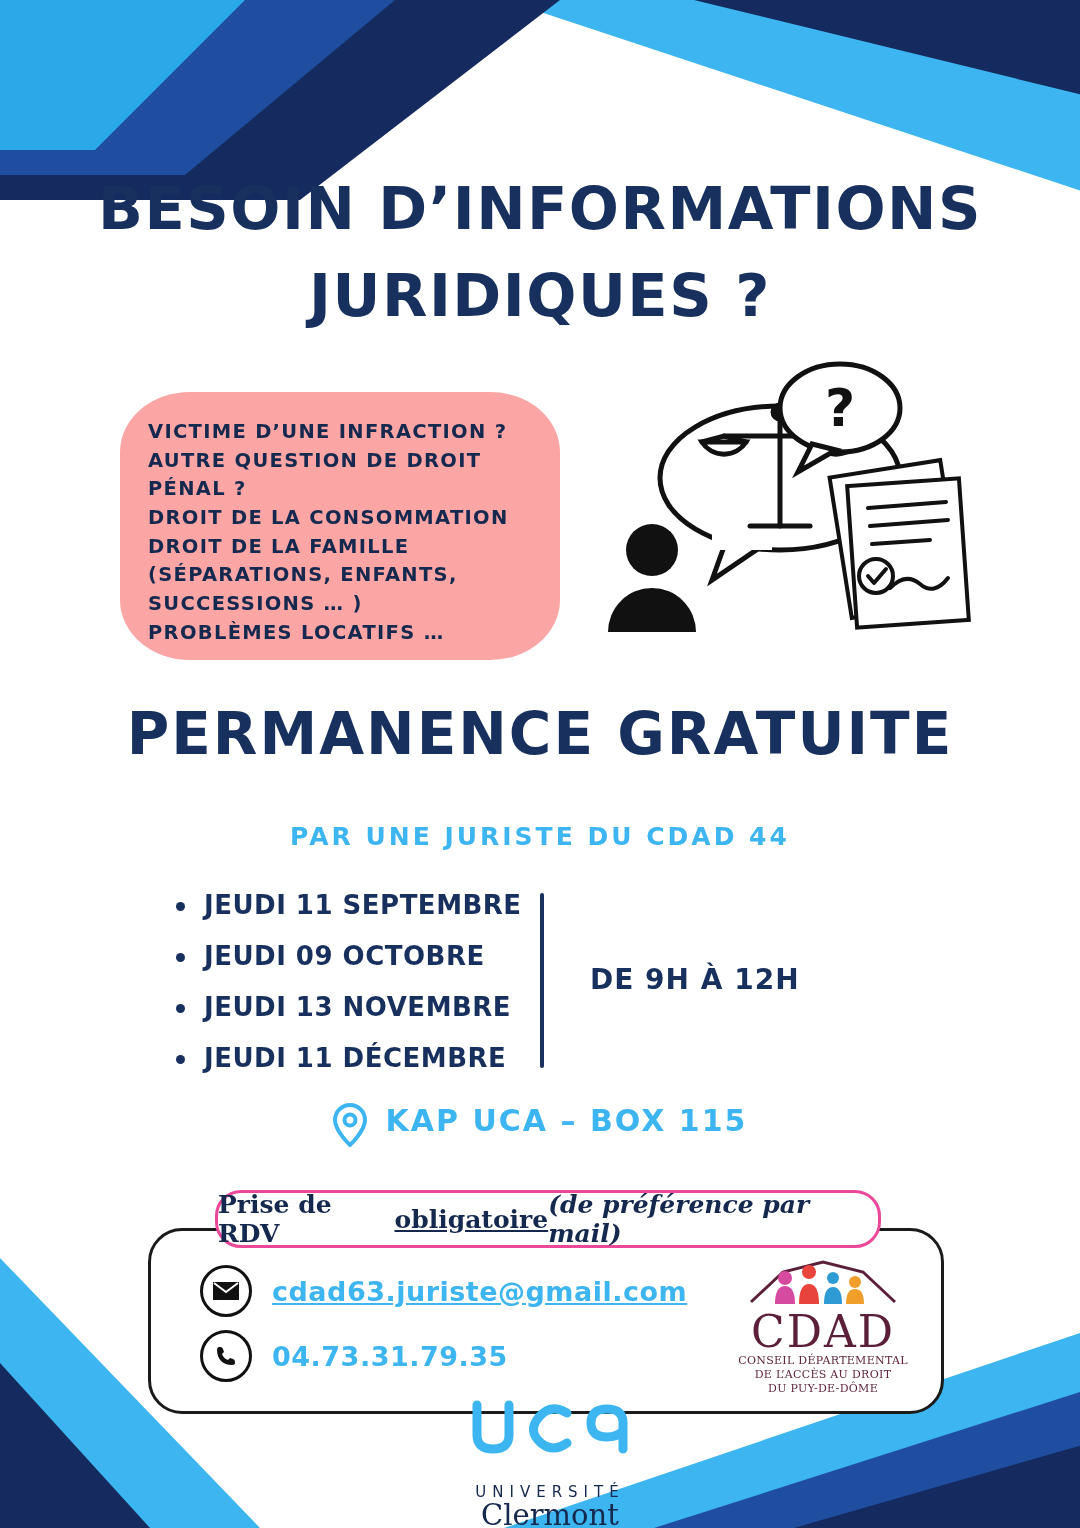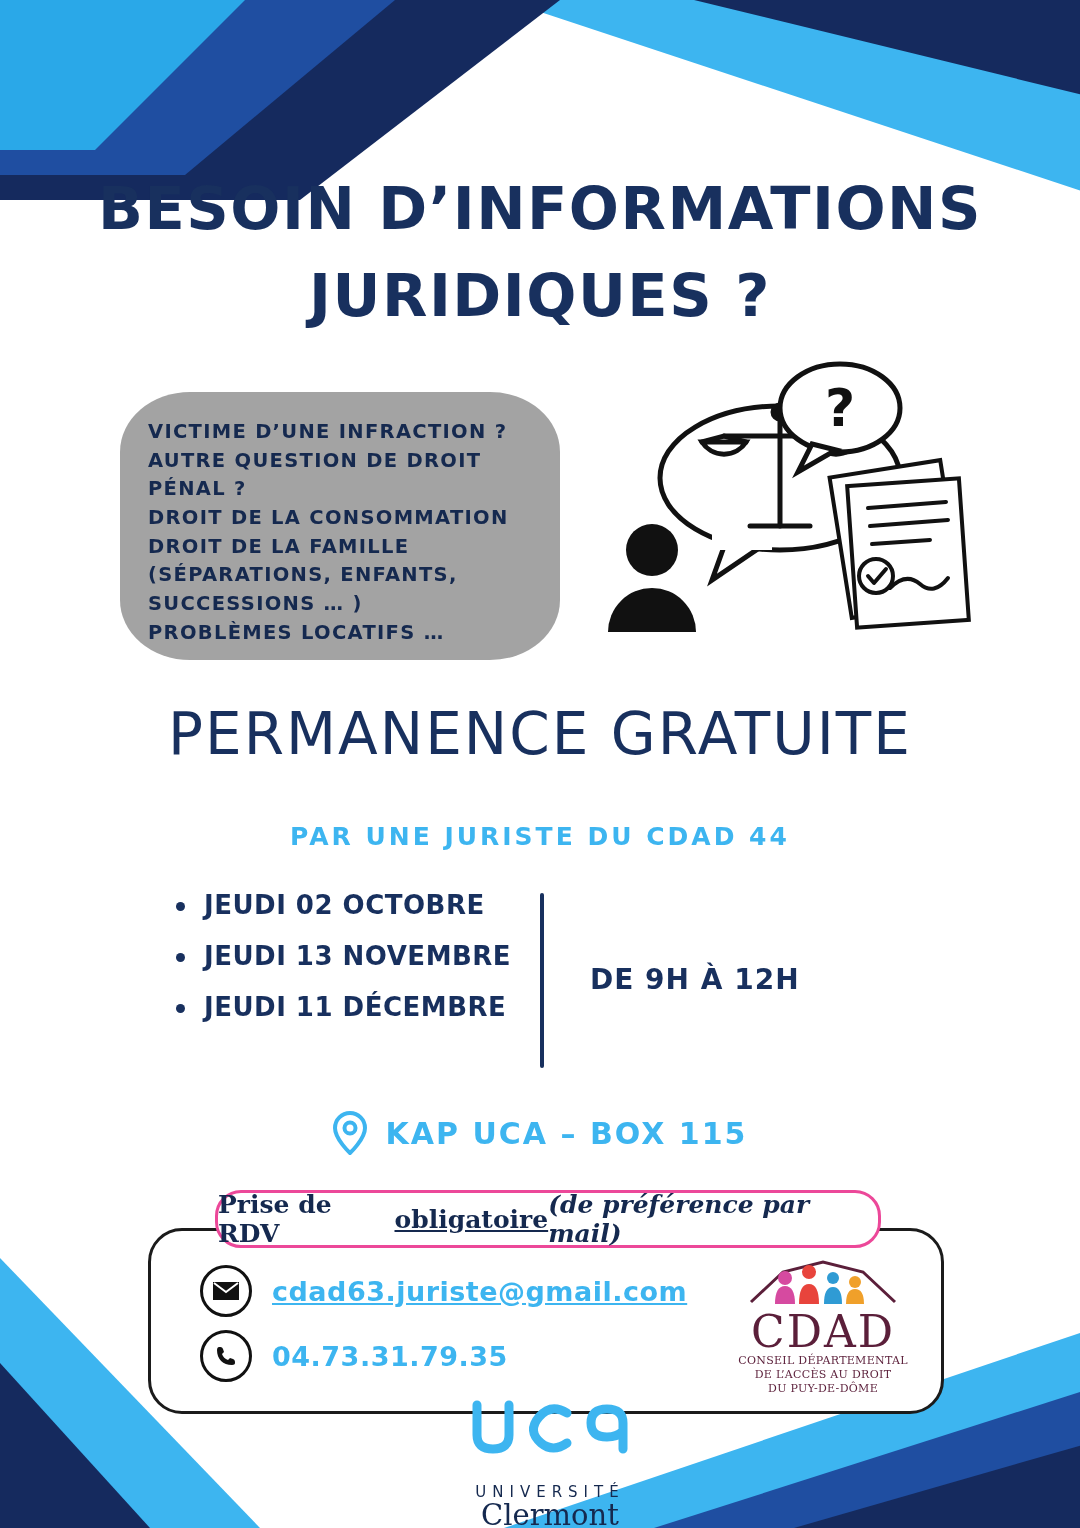--- a/index.html
+++ b/index.html
@@ -105,21 +105,21 @@
   }
   .headline .l2 { display: block; margin-top: 20px; }
 
   
   .yellow-blob {
     position: absolute;
     left: 120px;
     top: 392px;
     width: 440px;
     height: 268px;
-    background: #a3a3a3;
+    background: #fca5a5;
     border-radius: 70px 70px 70px 70px / 60px 60px 60px 60px;
   }
   .yellow-blob .txt {
     position: absolute;
     left: 28px;
     top: 26px;
     width: 390px;
     color: #15294f;
     font-family: "DejaVu Sans", sans-serif;
     font-weight: bold;
@@ -140,21 +140,21 @@
 
   
   .permanence {
     position: absolute;
     top: 700px;
     left: 0;
     width: 1080px;
     text-align: center;
     color: #18305e;
     font-family: "DejaVu Sans", sans-serif;
-    font-weight: normal;
+    font-weight: bold;
     font-size: 58px;
     letter-spacing: 2px;
   }
   .subtitle {
     position: absolute;
     top: 822px;
     left: 0;
     width: 1080px;
     text-align: center;
     color: #3db5f0;
@@ -215,23 +215,21 @@
   }
 
   
   .location {
     position: absolute;
     top: 1103px;
     left: 0;
     width: 1080px;
     display: flex;
     justify-content: center;
-    align-items: center;
     gap: 19px;
-    margin-top: 8px;
   }
   .location .pin { width: 34px; height: 44px; }
   .location .loc-text {
     color: #3db5f0;
     font-family: "DejaVu Sans", sans-serif;
     font-weight: bold;
     font-size: 30px;
     letter-spacing: 2px;
   }
 
@@ -418,21 +416,22 @@
           <path d="M278 226 l6 7 12 -14" stroke-linecap="round" stroke-linejoin="round"></path>
         </g>
       </g>
     </svg>
   </div>
 
   <div class="permanence">PERMANENCE GRATUITE</div>
   <div class="subtitle">PAR UNE JURISTE DU CDAD 44</div>
 
   <ul class="dates">
-    <li>JEUDI 02 OCTOBRE</li>
+    <li>JEUDI 11 SEPTEMBRE</li>
+    <li>JEUDI 09 OCTOBRE</li>
     <li>JEUDI 13 NOVEMBRE</li>
     <li>JEUDI 11 DÉCEMBRE</li>
   </ul>
   <div class="divider"></div>
   <div class="hours">DE 9H À 12H</div>
 
   <div class="location">
     <span class="pin">
       <svg viewBox="0 0 34 44" width="34" height="44" xmlns="http://www.w3.org/2000/svg">
         <path d="M17 2 C8.7 2 2 8.7 2 17 c0 11 15 25 15 25 s15 -14 15 -25 C32 8.7 25.3 2 17 2 Z" fill="none" stroke="#3db5f0" stroke-width="4"></path>

